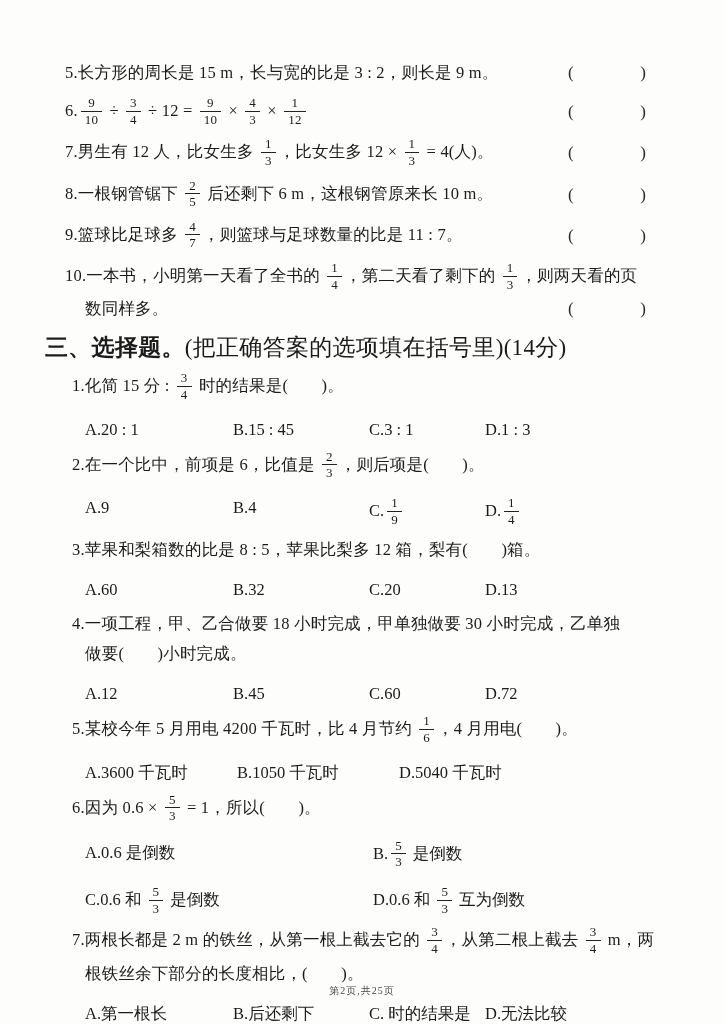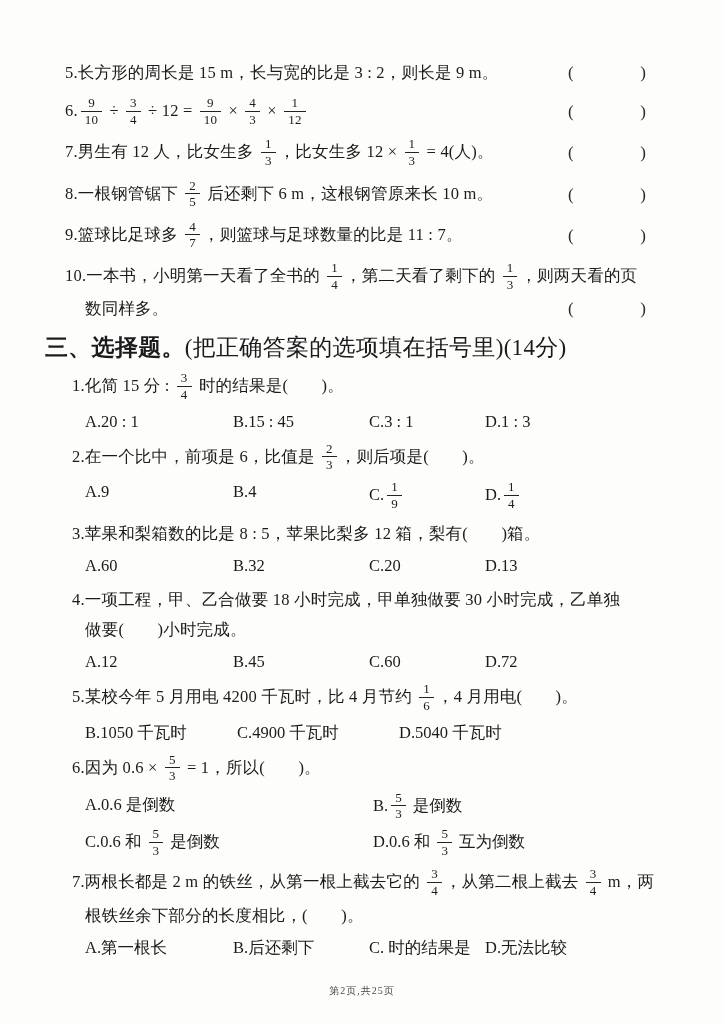--- a/index.html
+++ b/index.html
@@ -32,24 +32,24 @@
     font-size: 13px; line-height: 1.05; margin: 1px 3px 3px 3px;
   }
   .frac .num { display: block; padding: 0 4px 1px; }
   .frac .den { display: block; border-top: 1.2px solid #222; padding: 1px 4px 0; text-align: center; }
   .section-heading {
     font-size: 23px; font-weight: bold; line-height: 28px;
     margin: 10px 0 8px 0; letter-spacing: 0.3px;
   }
   .section-heading .sub { font-weight: normal; }
   .cq { margin-bottom: 6px; }
-  .opts { font-size: 16.5px; line-height: 26px; margin: 4px 0 4px 0; }
+  .opts { font-size: 16.5px; line-height: 26px; margin: 12px 0 4px 0; }
   .grid-std  { display: grid; grid-template-columns: 148px 136px 116px auto; padding-left: 40px; }
   .grid-wide { display: grid; grid-template-columns: 152px 162px 152px auto; padding-left: 40px; }
-  .grid-2col { display: grid; grid-template-columns: 288px auto; padding-left: 40px; row-gap: 2px; }
+  .grid-2col { display: grid; grid-template-columns: 288px auto; padding-left: 40px; row-gap: 12px; }
   .grid-2col .opt { line-height: 30px; }
   .footer {
     position: absolute; bottom: 26px; left: 0; width: 100%;
     text-align: center; font-size: 10px; color: #4a4a4a; letter-spacing: 1px;
   }
 </style>
 </head>
 <body>
 
 <div class="sheet">
@@ -142,22 +142,22 @@
       <span class="opt">A.12</span>
       <span class="opt">B.45</span>
       <span class="opt">C.60</span>
       <span class="opt">D.72</span>
     </div>
   </div>
 
   <div class="cq">
     <div class="q-line indent-27">5.某校今年 5 月用电 4200 千瓦时，比 4 月节约 <span class="frac"><span class="num">1</span><span class="den">6</span></span>，4 月用电(　　)。</div>
     <div class="opts grid-wide">
+      <span class="opt">A.3600 千瓦时</span>
       <span class="opt">B.1050 千瓦时</span>
-      <span class="opt">C.4900 千瓦时</span>
       <span class="opt">D.5040 千瓦时</span>
     </div>
   </div>
 
   <div class="cq">
     <div class="q-line indent-27">6.因为 0.6 × <span class="frac"><span class="num">5</span><span class="den">3</span></span> = 1，所以(　　)。</div>
     <div class="opts grid-2col">
       <span class="opt">A.0.6 是倒数</span>
       <span class="opt">B.<span class="frac"><span class="num">5</span><span class="den">3</span></span> 是倒数</span>
       <span class="opt">C.0.6 和 <span class="frac"><span class="num">5</span><span class="den">3</span></span> 是倒数</span>

